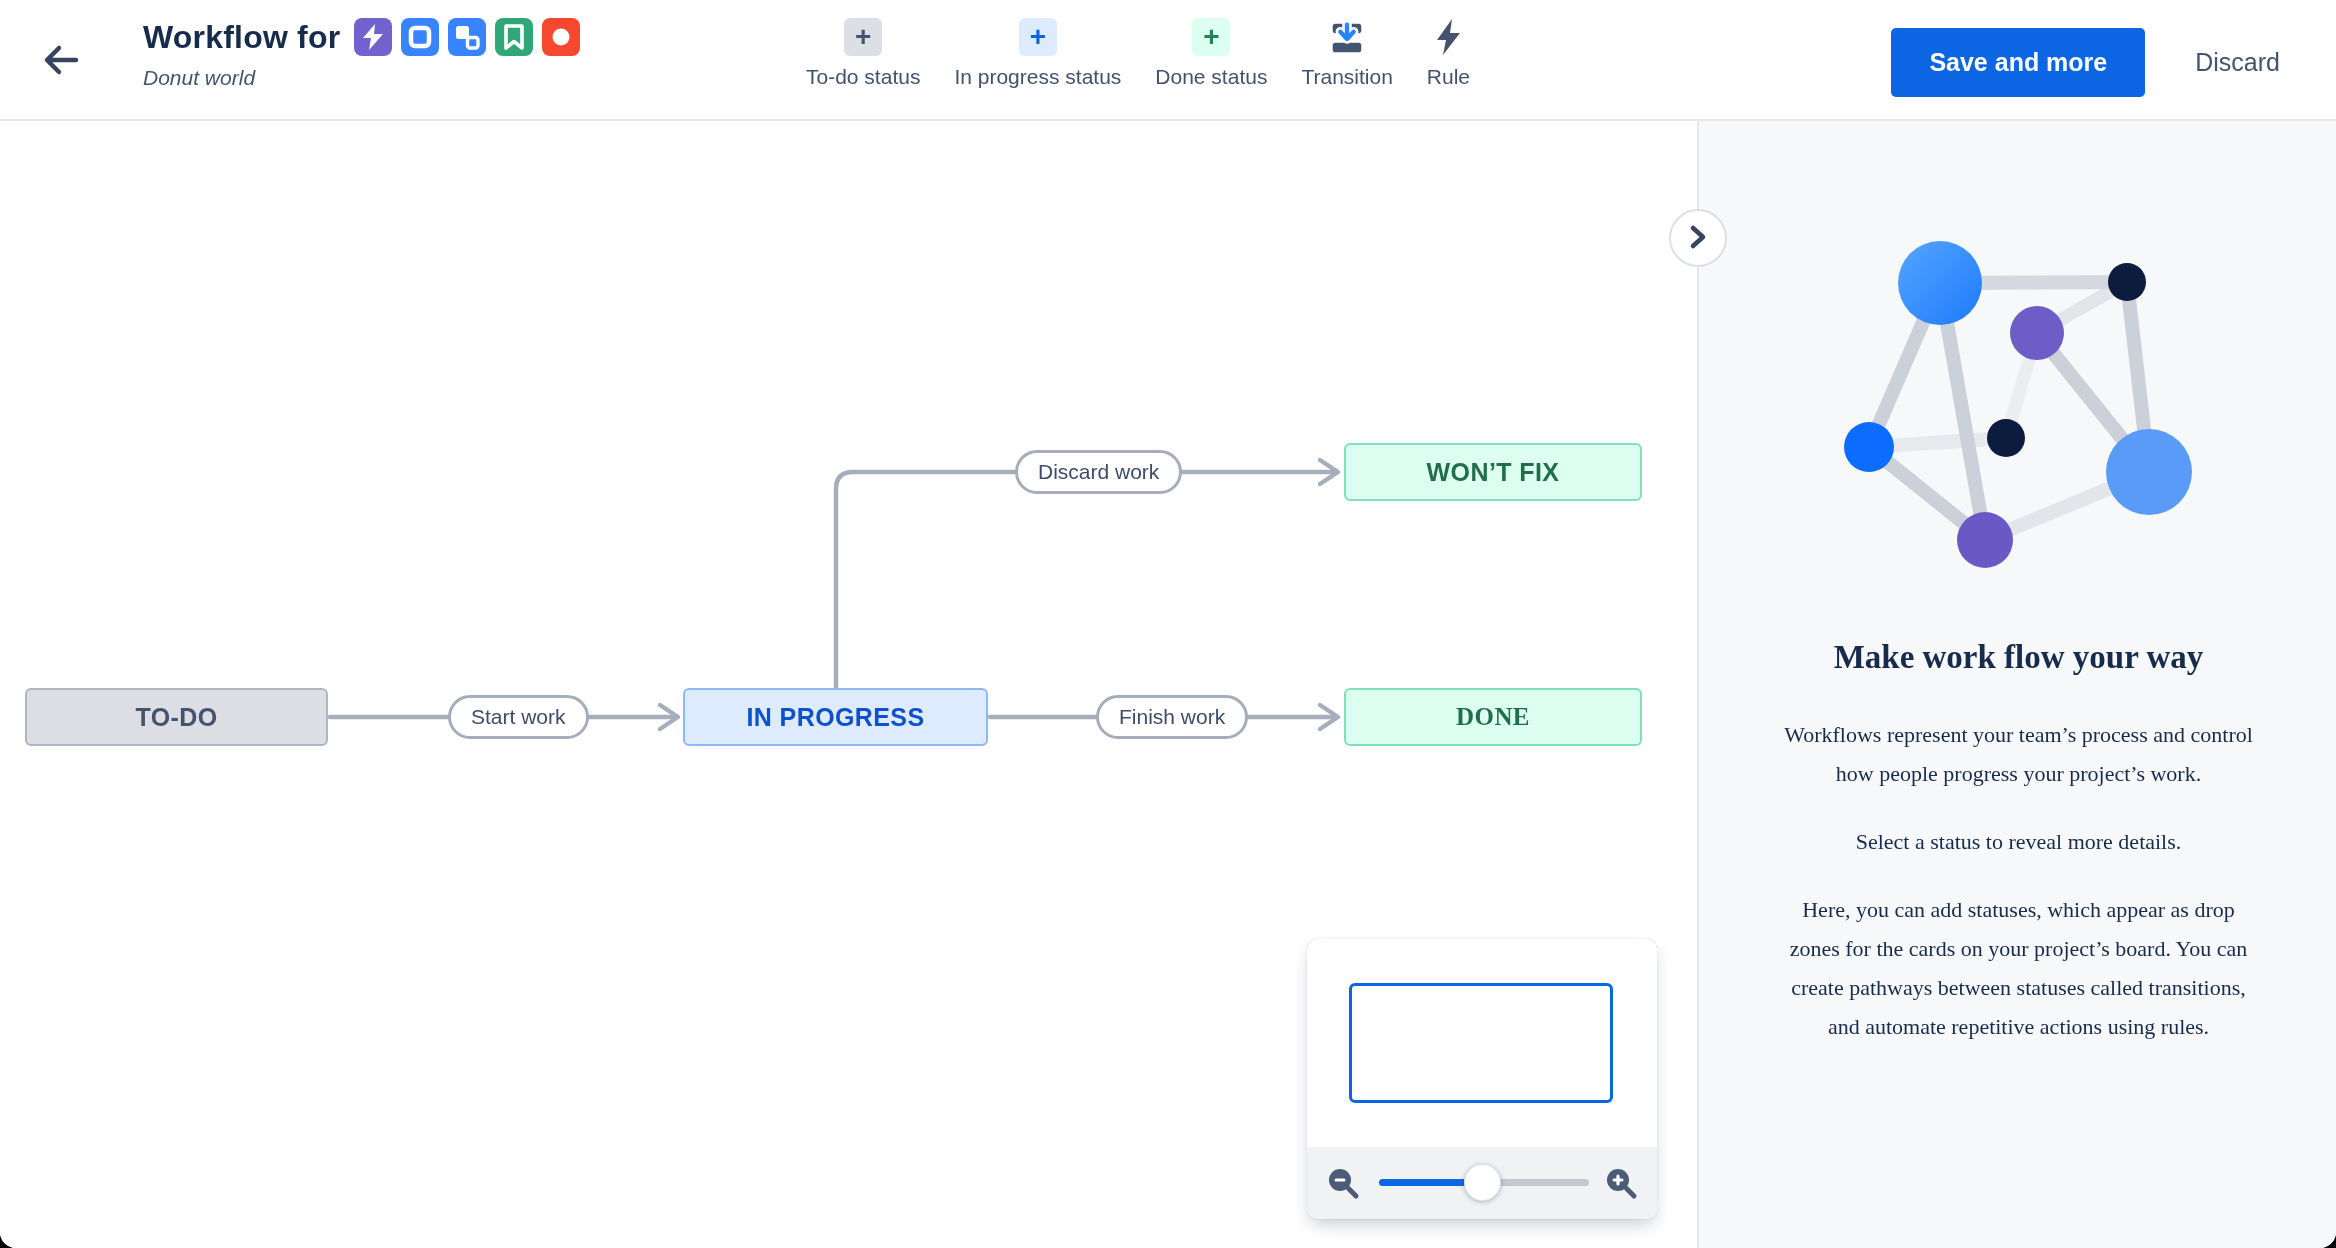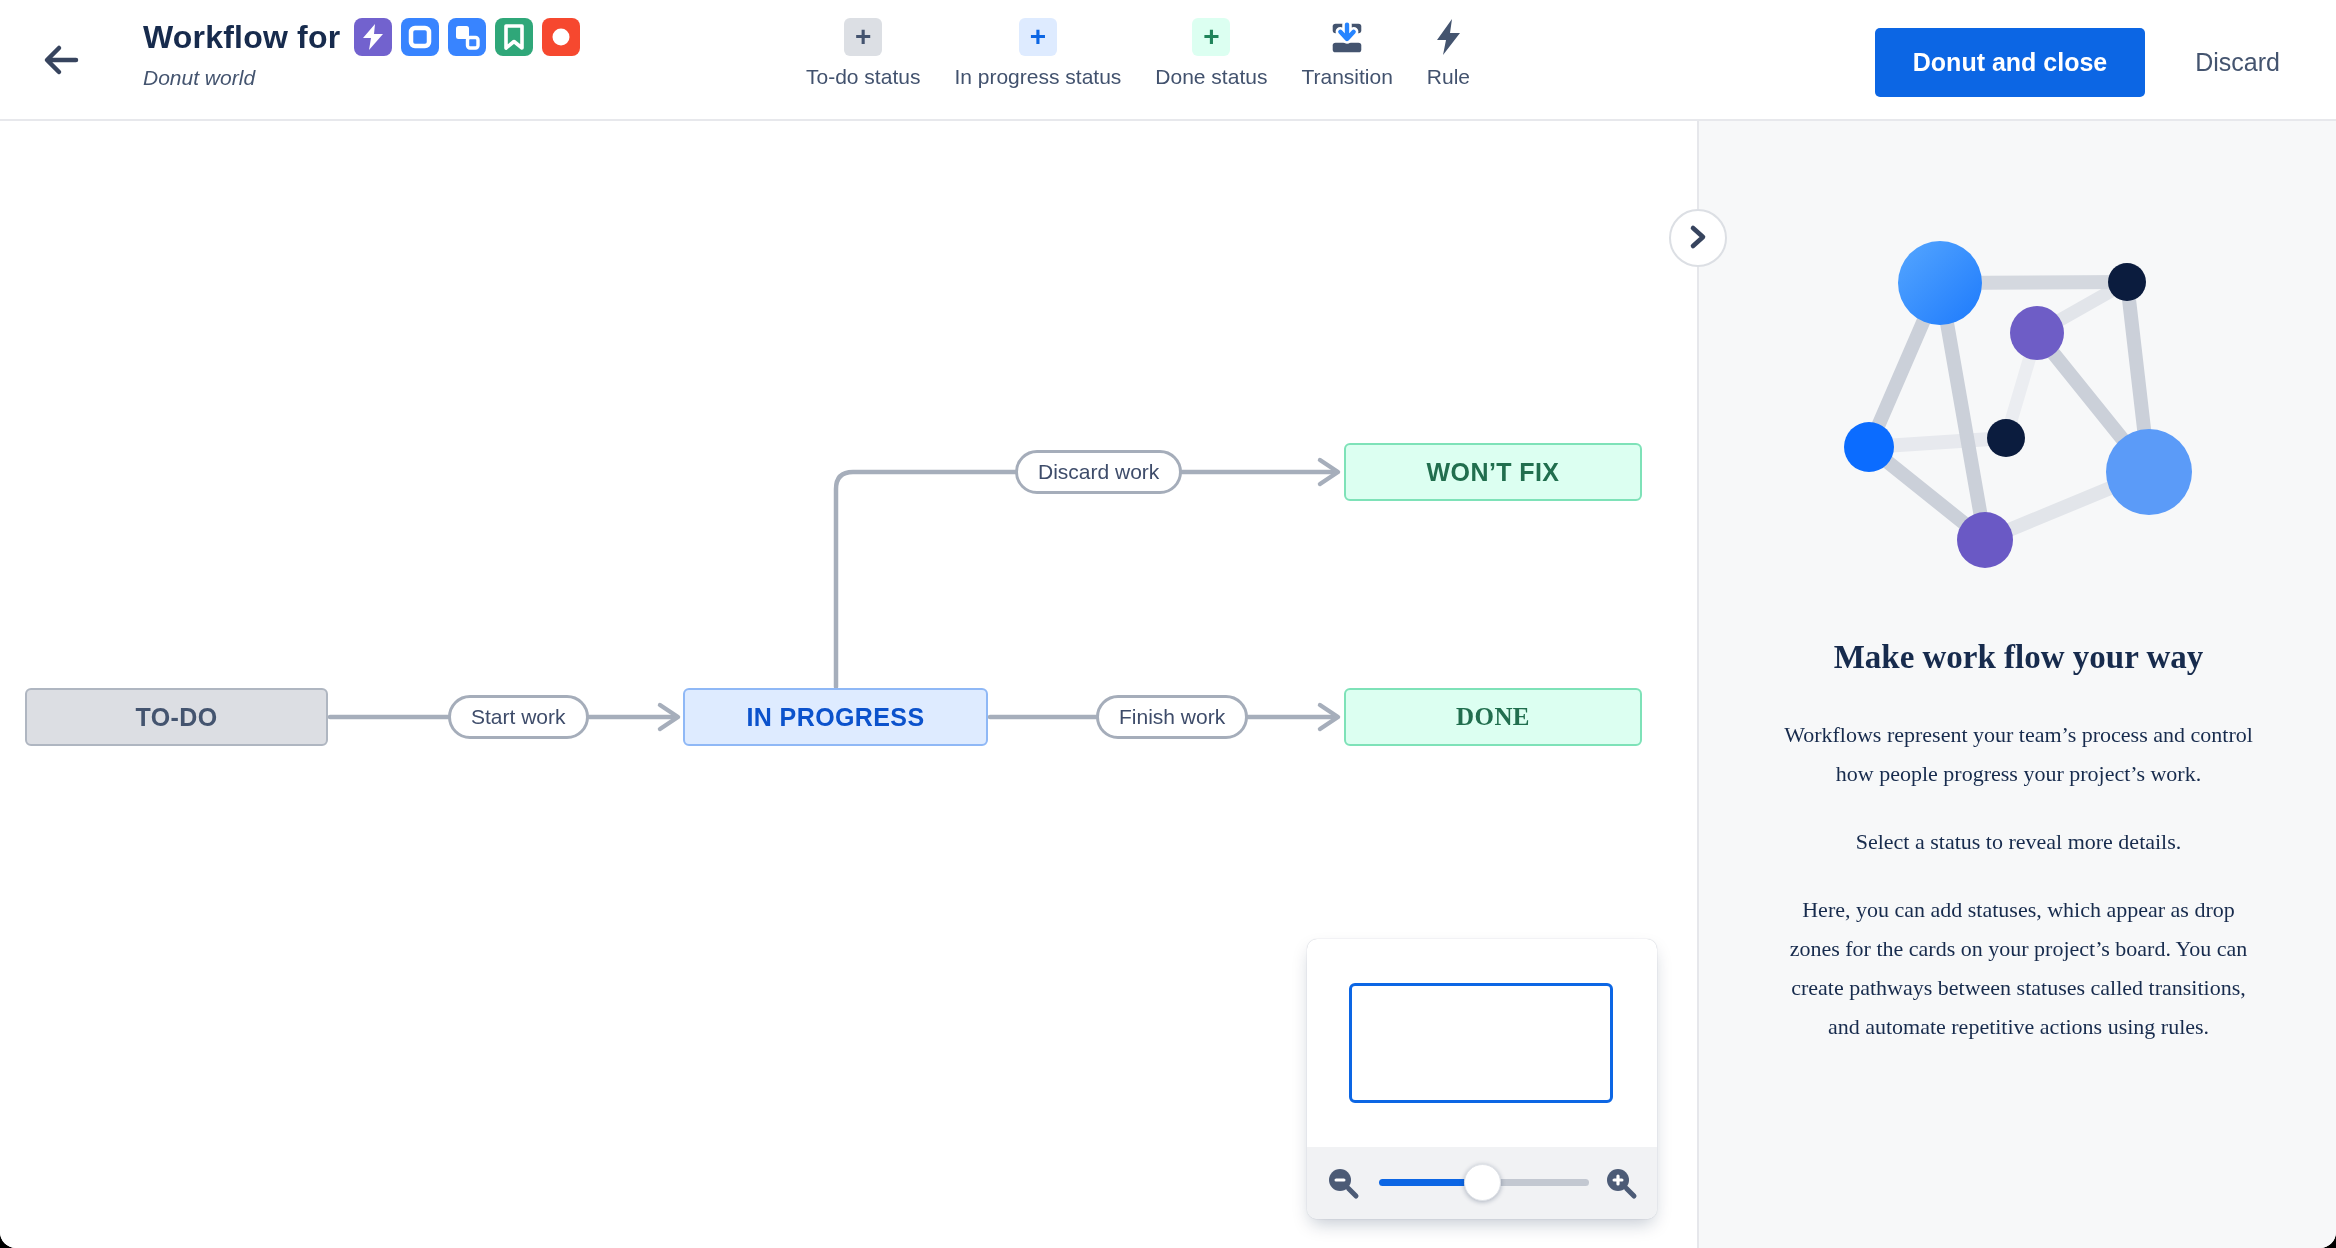--- a/index.html
+++ b/index.html
@@ -168,21 +168,21 @@
         <span class="tool-icon plain">
           <svg width="34" height="40" viewBox="0 0 34 40">
               <path d="M21 2 L6 23 h9 L12 38 L29 16 h-10 Z" fill="#44546F"></path>
             </svg>
         </span>
         <span class="tool-label">Rule</span>
       </button>
     </div>
 
     <div class="header-actions">
-      <button class="save-btn">Donut and close</button>
+      <button class="save-btn">Save and more</button>
       <button class="discard-btn">Discard</button>
     </div>
   </div>
 
   <div class="canvas">
     <svg class="edges" width="1697" height="1127">
       <g fill="none" stroke="#A6AEBB" stroke-width="4.5" stroke-linecap="round" stroke-linejoin="round">
         <path d="M330 596 H676"></path>
         <polyline points="660,584 678,596 660,608"></polyline>
         <path d="M990 596 H1336"></path>

